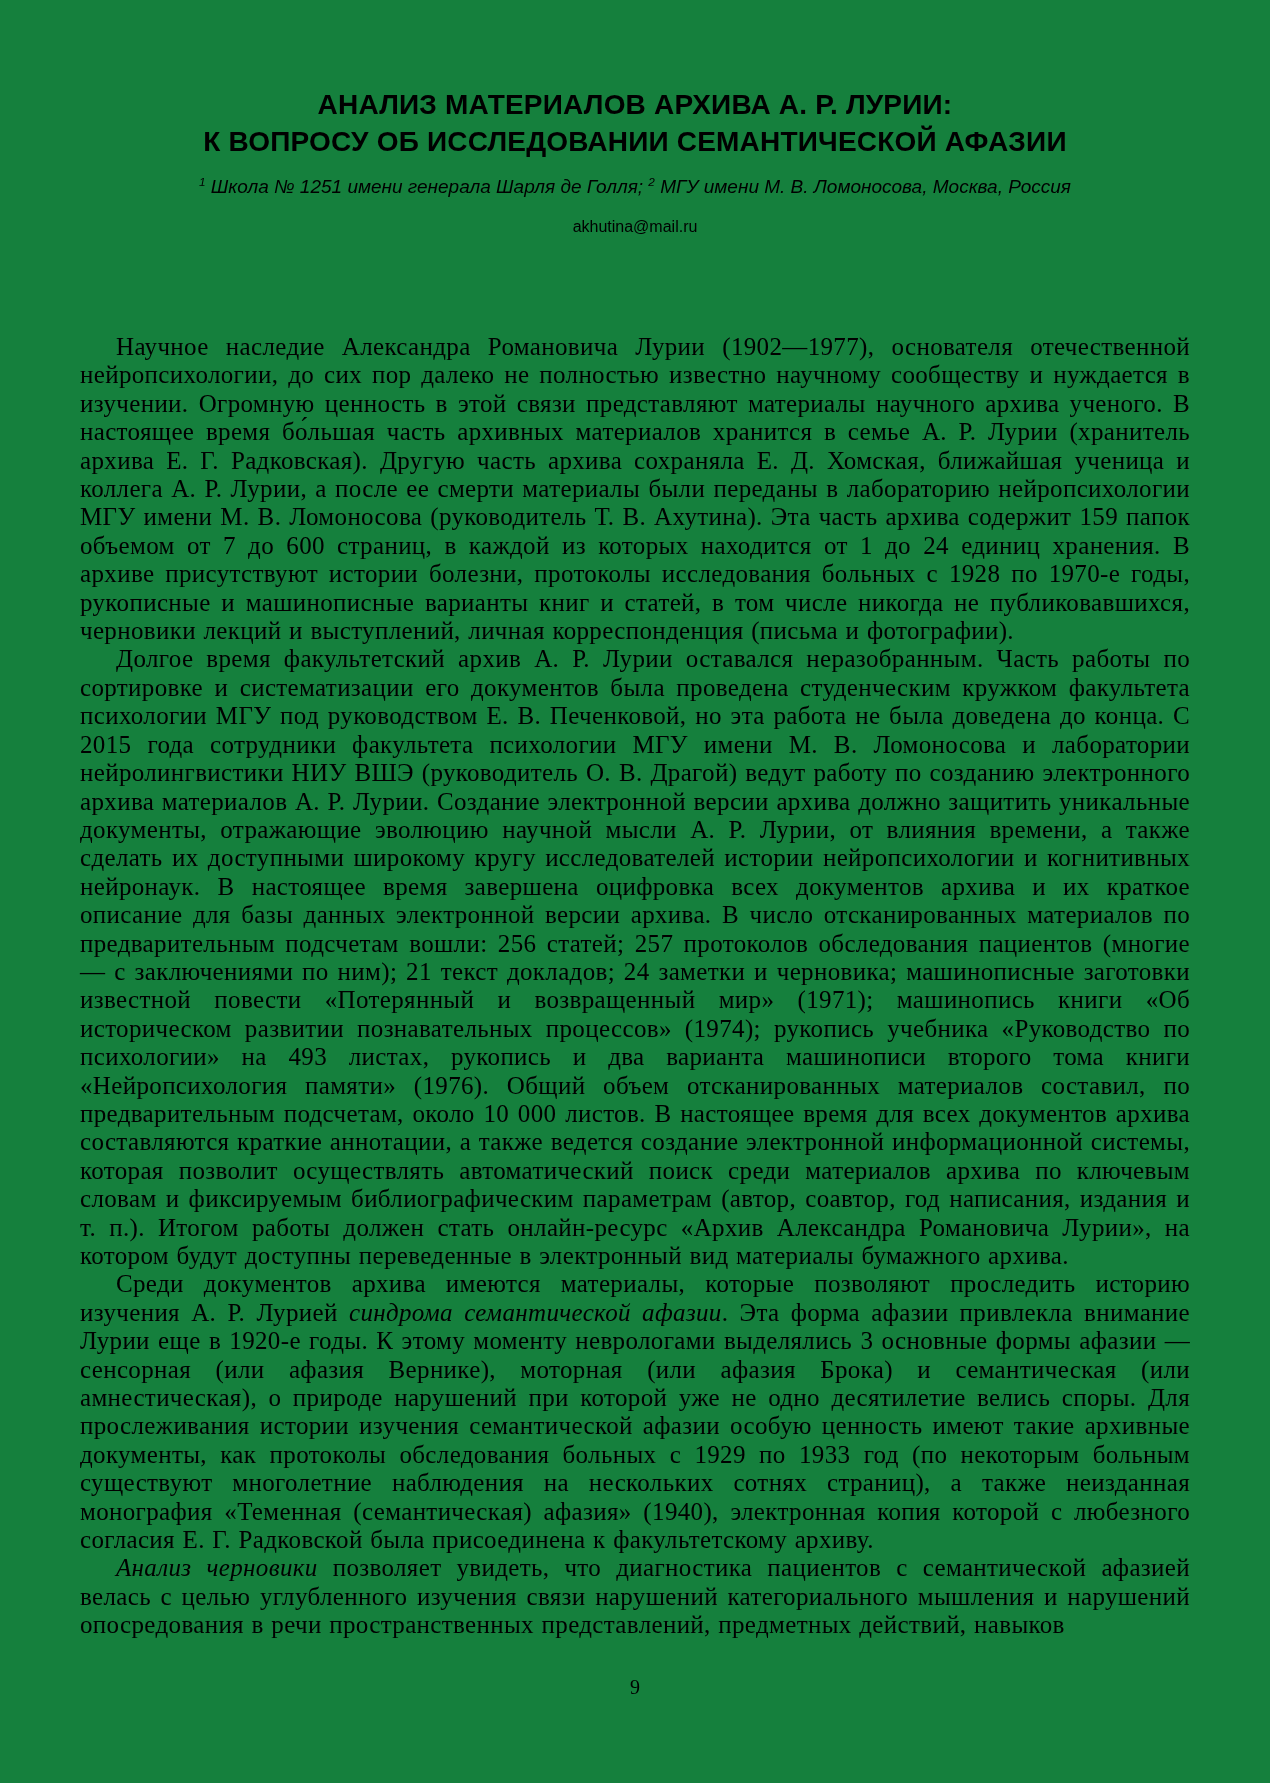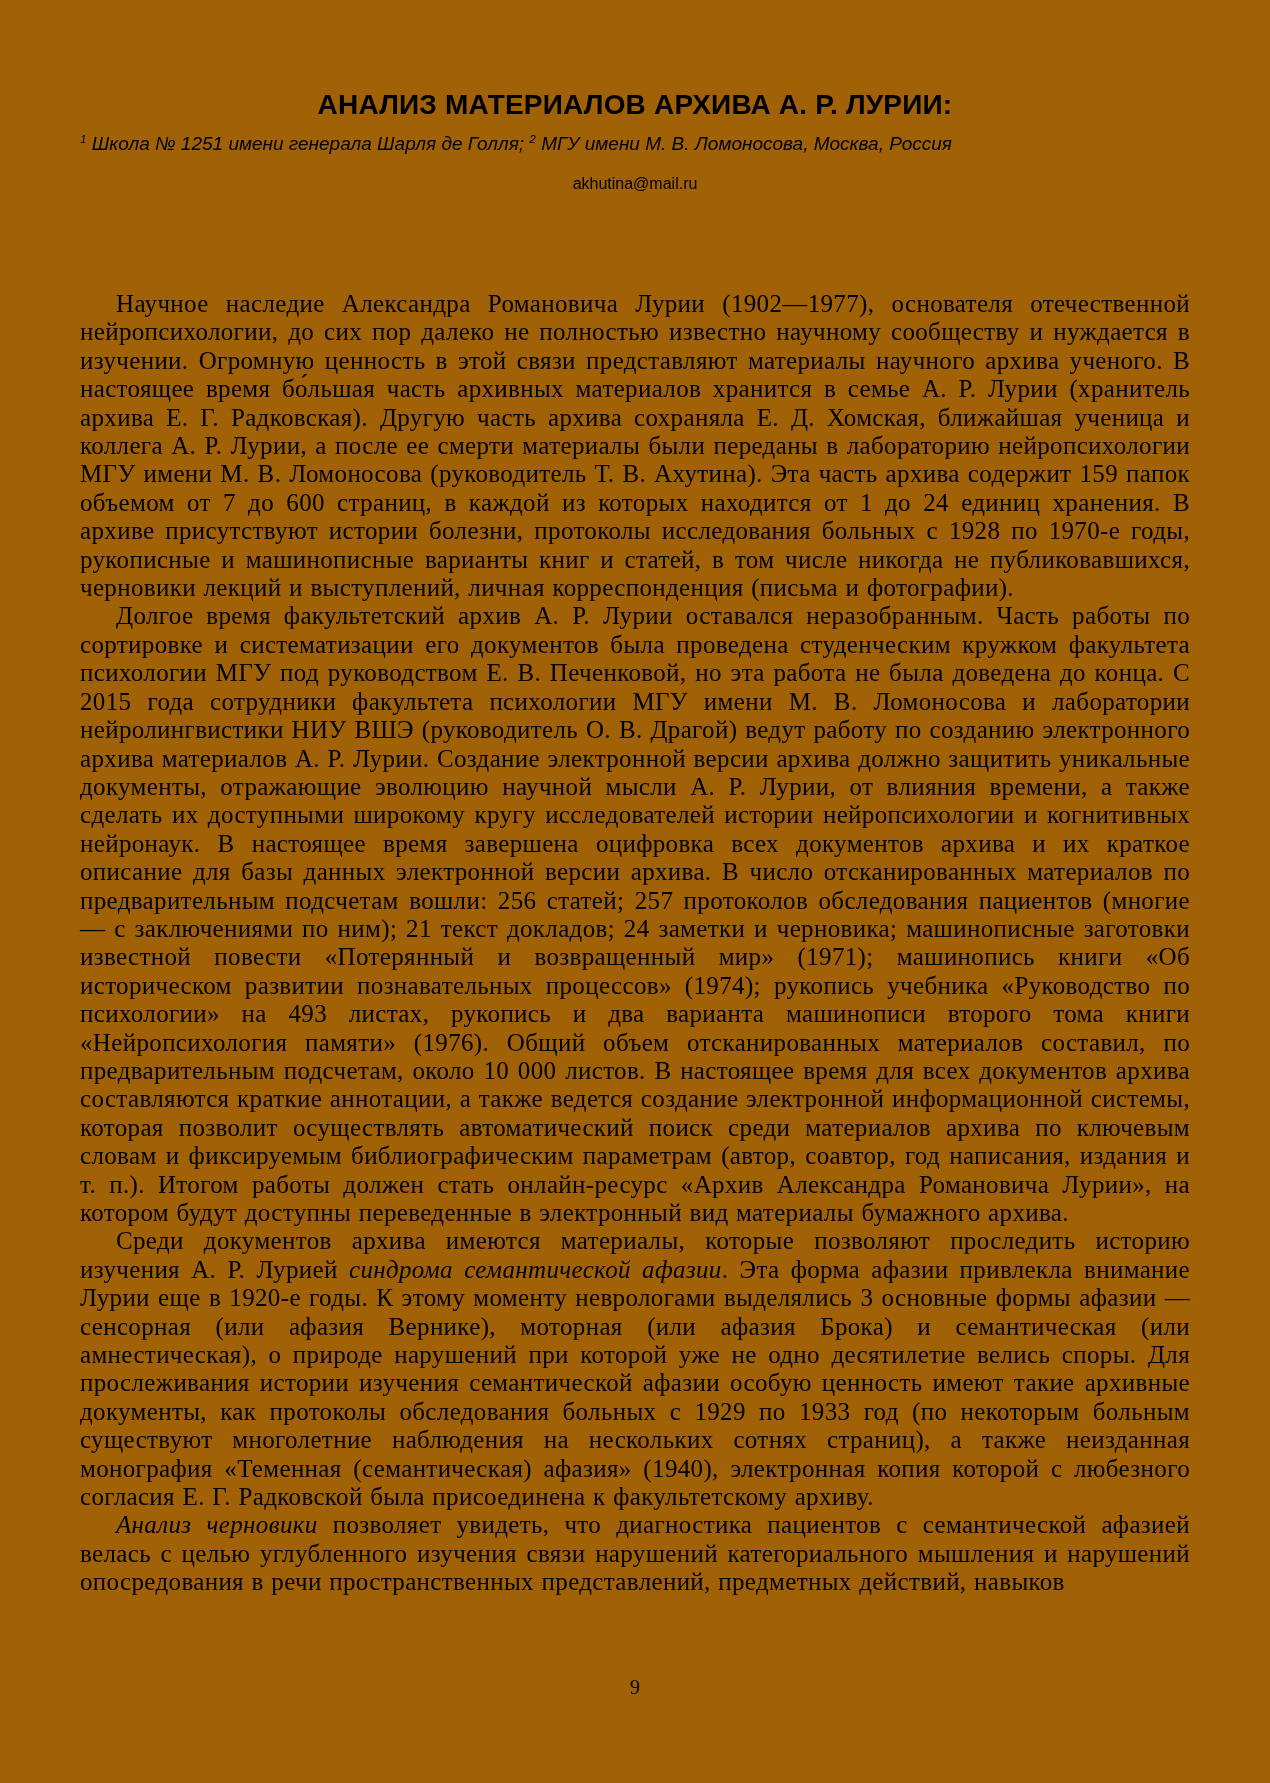--- a/index.html
+++ b/index.html
@@ -4,21 +4,21 @@
 <style>
   html, body { margin: 0; padding: 0; }
   body {
     background: #ffffff;
     color: #000000;
   }
   .sheet {
     position: relative;
     width: 1270px;
     height: 1783px;
-    background: #a16207;
+    background: #15803d;
     overflow: hidden;
     box-sizing: border-box;
     padding: 86px 80px 0 80px;
   }
   .title {
     font-family: "Liberation Sans", sans-serif;
     font-weight: bold;
     font-size: 28px;
     line-height: 37px;
     text-align: center;
@@ -26,26 +26,26 @@
   }
   .authors {
     margin-top: 16px;
     font-family: "Liberation Sans", sans-serif;
     font-weight: bold;
     font-size: 25px;
     line-height: 30px;
     text-align: center;
   }
   .affiliation {
-    margin-top: 9px;
+    margin-top: 15px;
     font-family: "Liberation Sans", sans-serif;
     font-style: italic;
     font-size: 19px;
     line-height: 23px;
-    text-align: left;
+    text-align: center;
   }
   .email {
     margin-top: 19px;
     font-family: "Liberation Sans", sans-serif;
     font-size: 16px;
     line-height: 20px;
     text-align: center;
   }
   .body-text {
     margin-top: 96px;
@@ -74,20 +74,21 @@
     font-size: 20px;
   }
 </style>
 </head>
 <body>
 
 <div class="sheet">
 
   <div class="title">
     <div>АНАЛИЗ МАТЕРИАЛОВ АРХИВА А. Р. ЛУРИИ:</div>
+    <div>К ВОПРОСУ ОБ ИССЛЕДОВАНИИ СЕМАНТИЧЕСКОЙ АФАЗИИ</div>
   </div>
 
 
   <div class="affiliation"><sup>1</sup><span> Школа № 1251 имени генерала Шарля де Голля; </span><sup>2</sup><span> МГУ имени М. В. Ломоносова, Москва, Россия</span></div>
 
   <div class="email">akhutina@mail.ru</div>
 
   <div class="body-text">
     <p><span>Научное наследие Александра Романовича Лурии (1902—1977), основателя отечественной нейропсихологии, до сих пор далеко не полностью известно научному сообществу и нуждается в изучении. Огромную ценность в этой связи представляют материалы научного архива ученого. В настоящее время бо́льшая часть архивных материалов хранится в семье А. Р. Лурии (хранитель архива Е. Г. Радковская). Другую часть архива сохраняла Е. Д. Хомская, ближайшая ученица и коллега А. Р. Лурии, а после ее смерти материалы были переданы в лабораторию нейропсихологии МГУ имени М. В. Ломоносова (руководитель Т. В. Ахутина). Эта часть архива содержит 159 папок объемом от 7 до 600 страниц, в каждой из которых находится от 1 до 24 единиц хранения. В архиве присутствуют истории болезни, протоколы исследования больных с 1928 по 1970-е годы, рукописные и машинописные варианты книг и статей, в том числе никогда не публиковавшихся, черновики лекций и выступлений, личная корреспонденция (письма и фотографии).</span></p>
     <p><span>Долгое время факультетский архив А. Р. Лурии оставался неразобранным. Часть работы по сортировке и систематизации его документов была проведена студенческим кружком факультета психологии МГУ под руководством Е. В. Печенковой, но эта работа не была доведена до конца. С 2015 года сотрудники факультета психологии МГУ имени М. В. Ломоносова и лаборатории нейролингвистики НИУ ВШЭ (руководитель О. В. Драгой) ведут работу по созданию электронного архива материалов А. Р. Лурии. Создание электронной версии архива должно защитить уникальные документы, отражающие эволюцию научной мысли А. Р. Лурии, от влияния времени, а также сделать их доступными широкому кругу исследователей истории нейропсихологии и когнитивных нейронаук. В настоящее время завершена оцифровка всех документов архива и их краткое описание для базы данных электронной версии архива. В число отсканированных материалов по предварительным подсчетам вошли: 256 статей; 257 протоколов обследования пациентов (многие — с заключениями по ним); 21 текст докладов; 24 заметки и черновика; машинописные заготовки известной повести «Потерянный и возвращенный мир» (1971); машинопись книги «Об историческом развитии познавательных процессов» (1974); рукопись учебника «Руководство по психологии» на 493 листах, рукопись и два варианта машинописи второго тома книги «Нейропсихология памяти» (1976). Общий объем отсканированных материалов составил, по предварительным подсчетам, около 10 000 листов. В настоящее время для всех документов архива составляются краткие аннотации, а также ведется создание электронной информационной системы, которая позволит осуществлять автоматический поиск среди материалов архива по ключевым словам и фиксируемым библиографическим параметрам (автор, соавтор, год написания, издания и т. п.). Итогом работы должен стать онлайн-ресурс «Архив Александра Романовича Лурии», на котором будут доступны переведенные в электронный вид материалы бумажного архива.</span></p>

